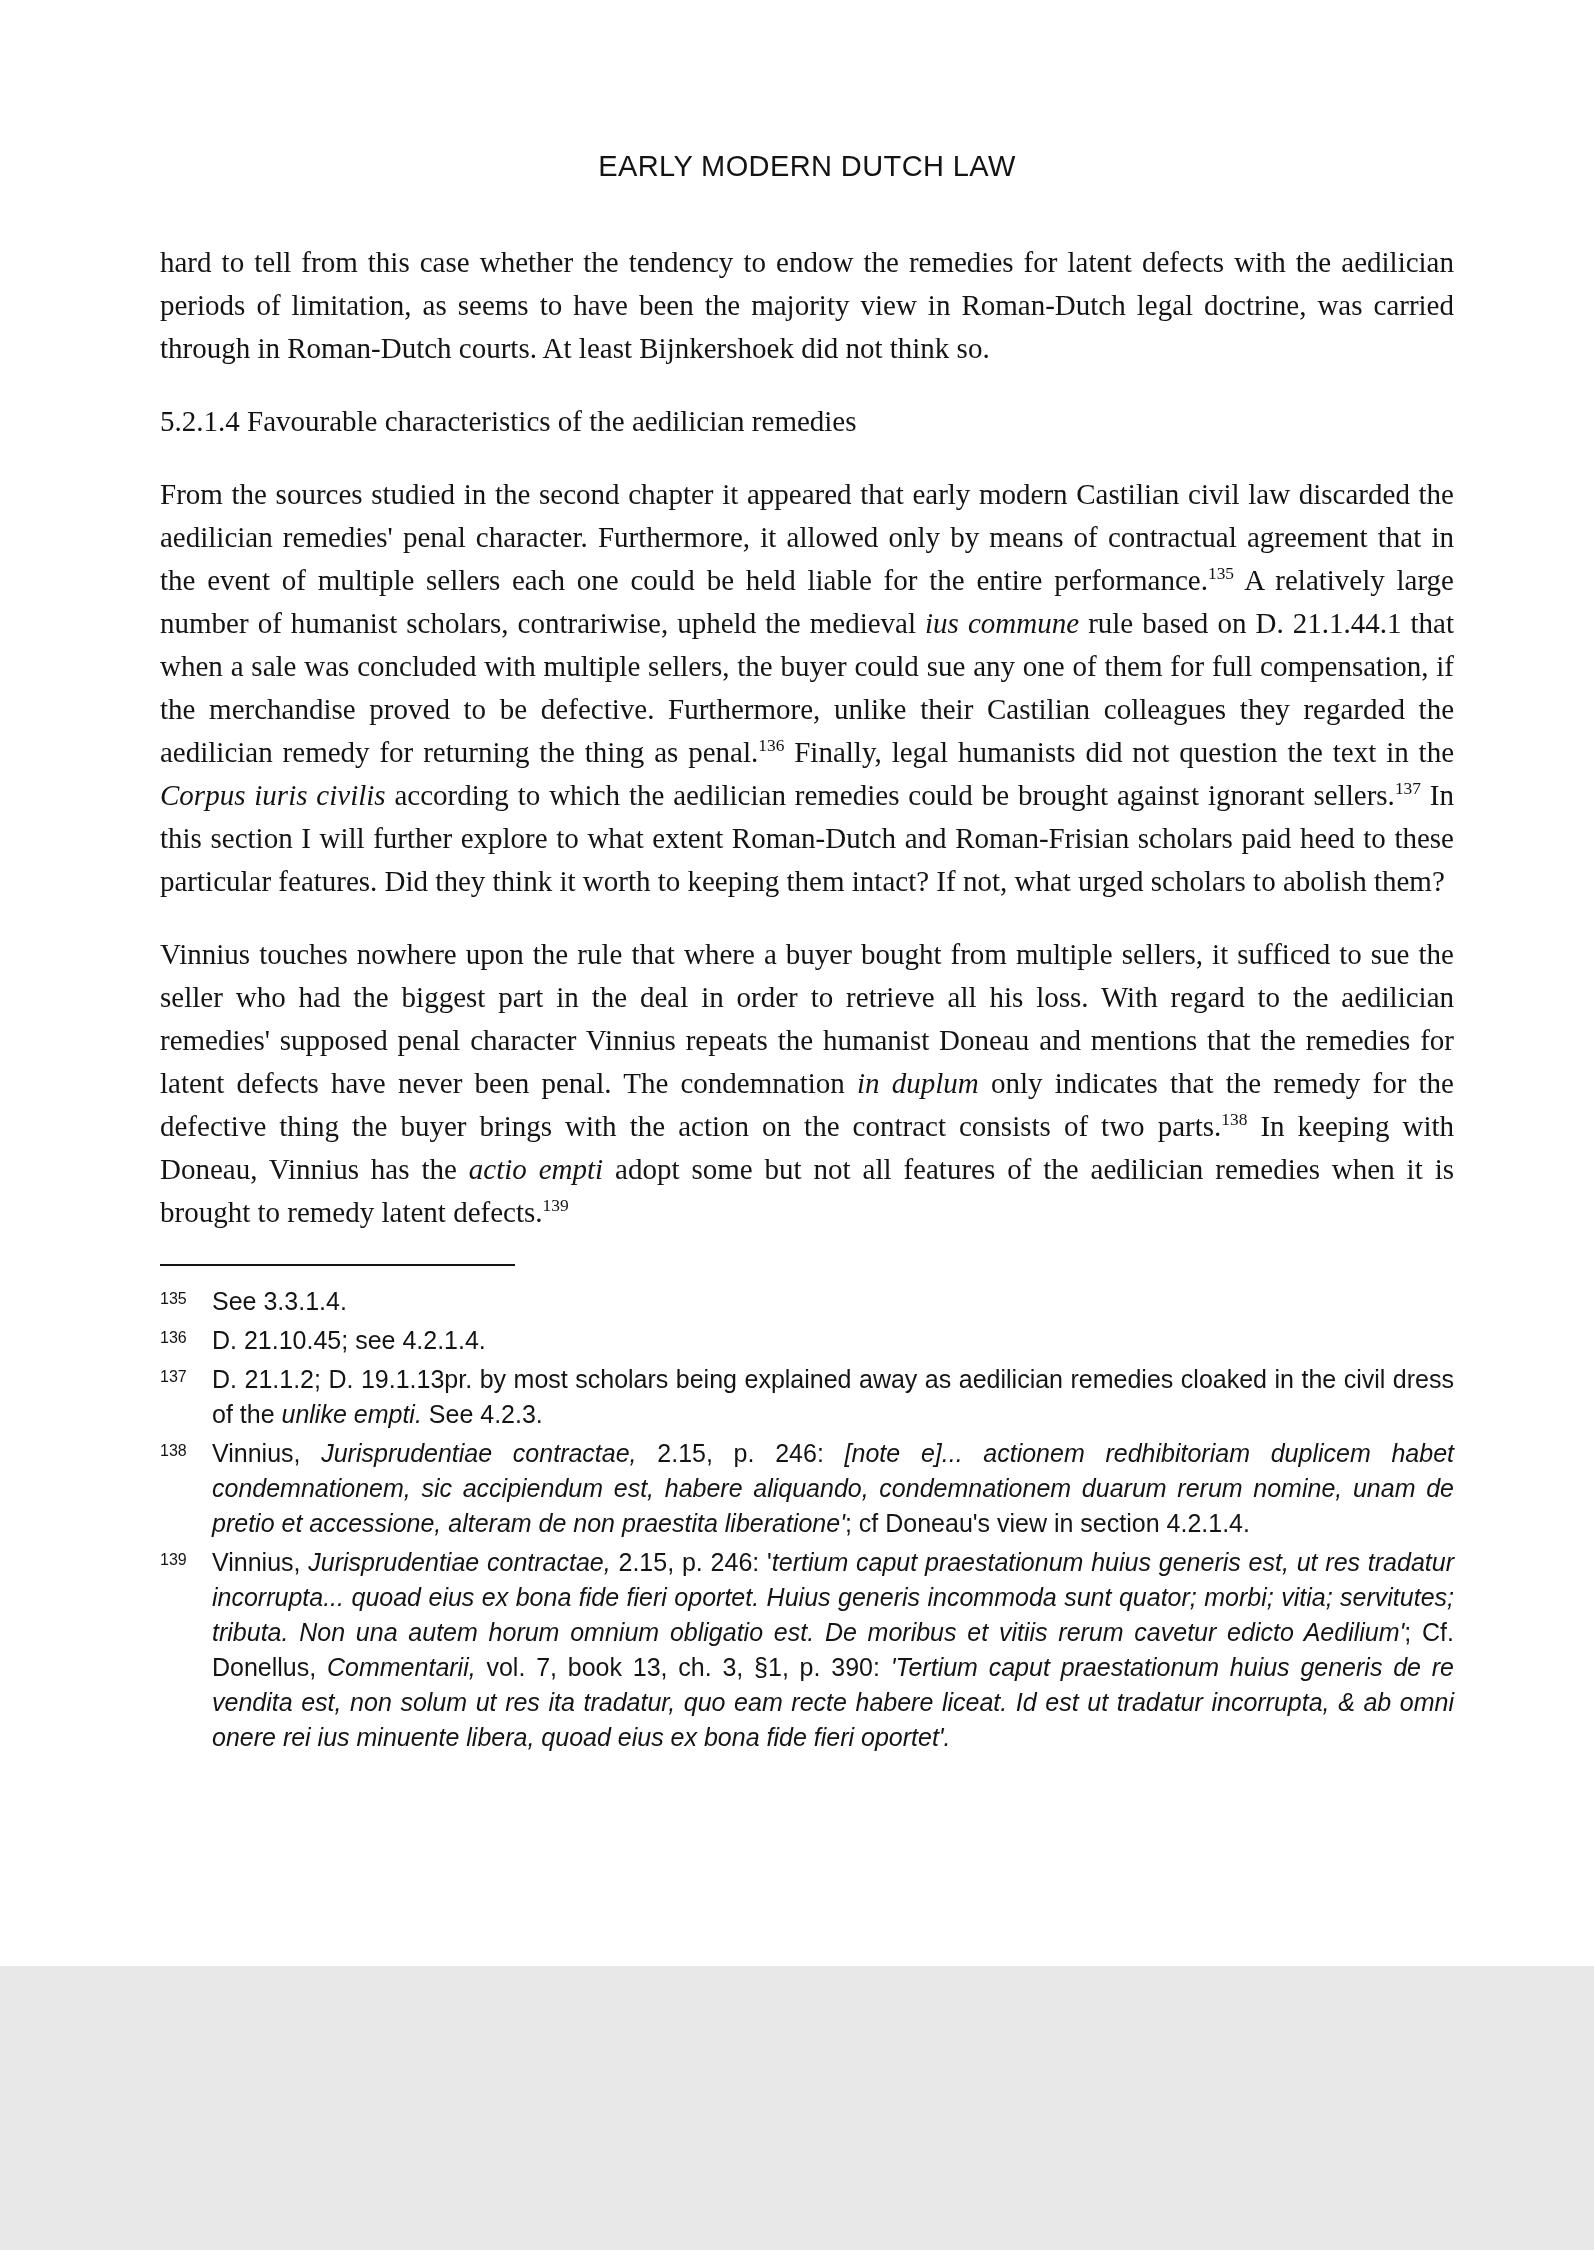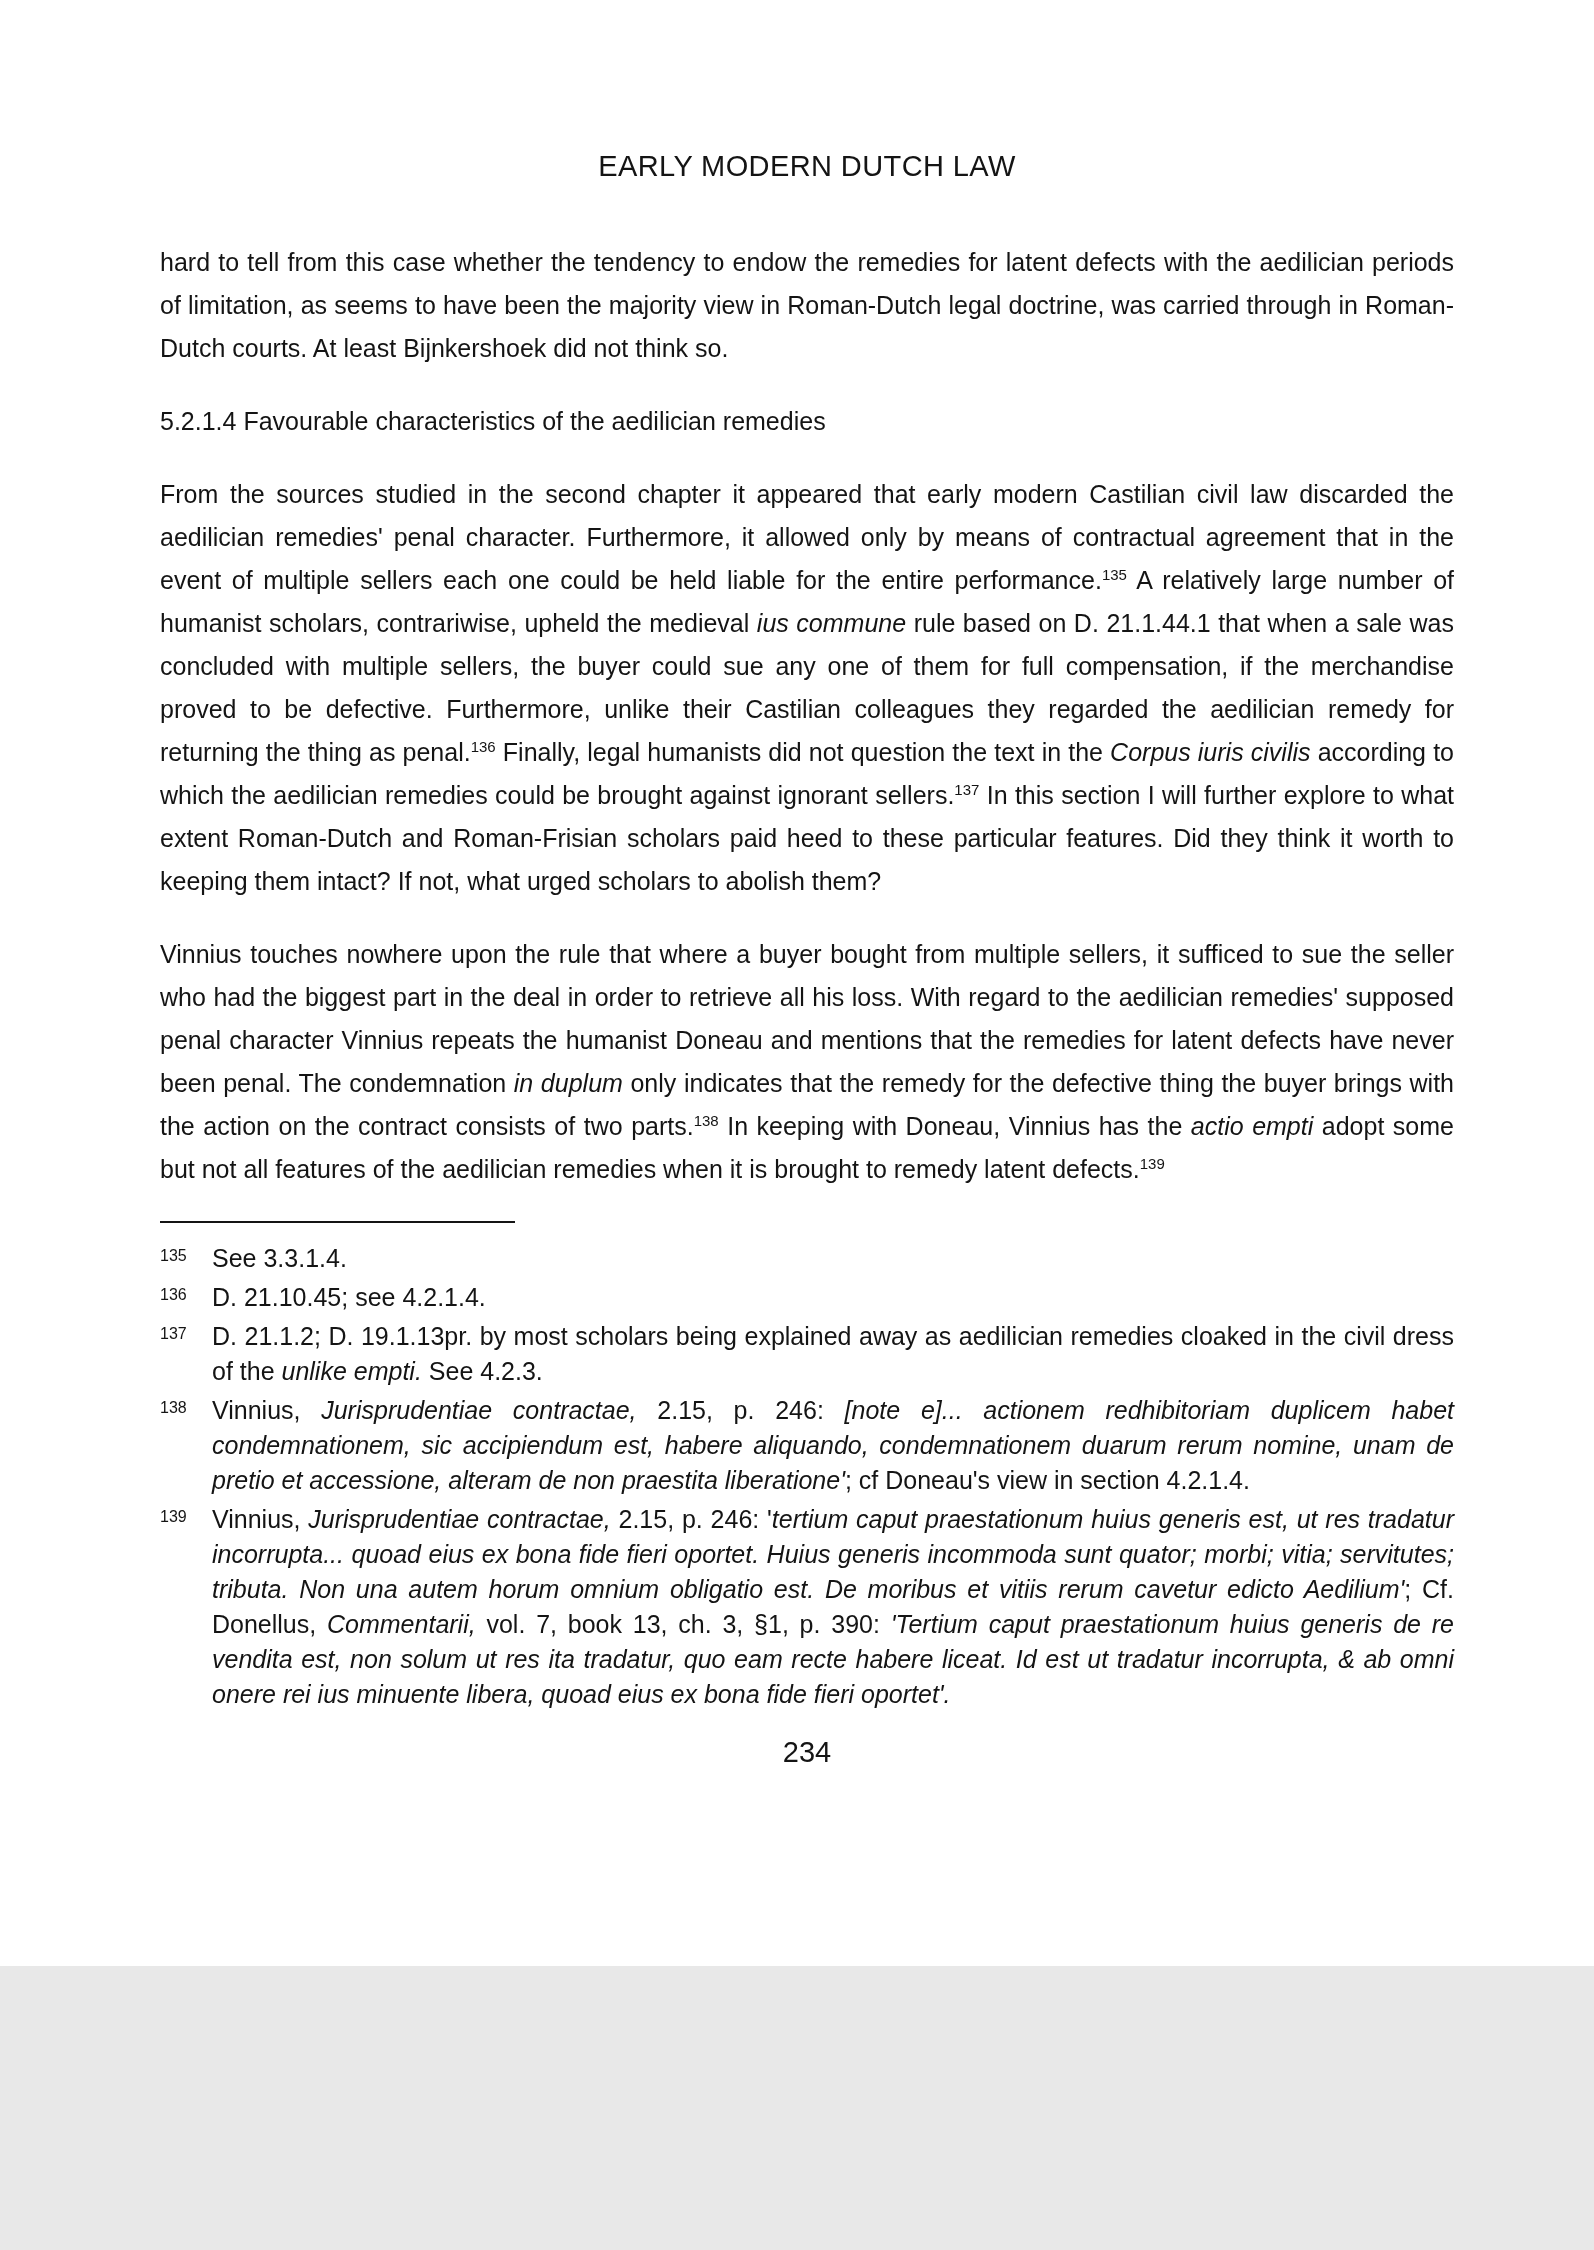--- a/index.html
+++ b/index.html
@@ -16,24 +16,25 @@
     overflow: hidden;
   }
   .header {
     font-size: 29px;
     text-align: center;
     letter-spacing: 0.4px;
     margin-bottom: 58px;
   }
   .body-text .para,
   .body-text .heading {
-    font-size: 25px;
+    font-size: 29px;
     line-height: 43px;
     text-align: justify;
     margin-bottom: 30px;
+    font-family: Liberation Serif, serif;
   }
   .body-text .heading { text-align: left; }
   .body-text .para.indent { text-indent: 95px; margin-top: -30px; }
   .body-text .para.jl { text-align-last: justify; }
   .sup { font-size: 0.6em; vertical-align: super; line-height: 0; }
   .i { font-style: italic; }
   .fn-sep {
     width: 355px;
     height: 0;
     border-top: 2px solid #141414;
@@ -74,14 +75,13 @@
   <div class="fn-sep"></div>
 
   <div class="footnotes">
       <div class="fn"><span class="fn-marker">135</span><span>See 3.3.1.4.</span></div>
       <div class="fn"><span class="fn-marker">136</span><span>D. 21.10.45; see 4.2.1.4.</span></div>
       <div class="fn"><span class="fn-marker">137</span><span>D. 21.1.2; D. 19.1.13pr. by most scholars being explained away as aedilician remedies cloaked in the civil dress of the </span><span class="i">unlike empti.</span><span> See 4.2.3.</span></div>
       <div class="fn"><span class="fn-marker">138</span><span>Vinnius, </span><span class="i">Jurisprudentiae contractae,</span><span> 2.15, p. 246: </span><span class="i">[note e]... actionem redhibitoriam duplicem habet condemnationem, sic accipiendum est, habere aliquando, condemnationem duarum rerum nomine, unam de pretio et accessione, alteram de non praestita liberatione'</span><span>; cf Doneau's view in section 4.2.1.4.</span></div>
       <div class="fn"><span class="fn-marker">139</span><span>Vinnius, </span><span class="i">Jurisprudentiae contractae,</span><span> 2.15, p. 246: '</span><span class="i">tertium caput praestationum huius generis est, ut res tradatur incorrupta... quoad eius ex bona fide fieri oportet. Huius generis incommoda sunt quator; morbi; vitia; servitutes; tributa. Non una autem horum omnium obligatio est. De moribus et vitiis rerum cavetur edicto Aedilium'</span><span>; Cf. Donellus, </span><span class="i">Commentarii,</span><span> vol. 7, book 13, ch. 3, §1, p. 390: </span><span class="i">'Tertium caput praestationum huius generis de re vendita est, non solum ut res ita tradatur, quo eam recte habere liceat. Id est ut tradatur incorrupta, &amp; ab omni onere rei ius minuente libera, quoad eius ex bona fide fieri oportet'.</span></div>
     </div>
 
-  <div class="page-number">234</div>
 </div>
 
 </body></html>

